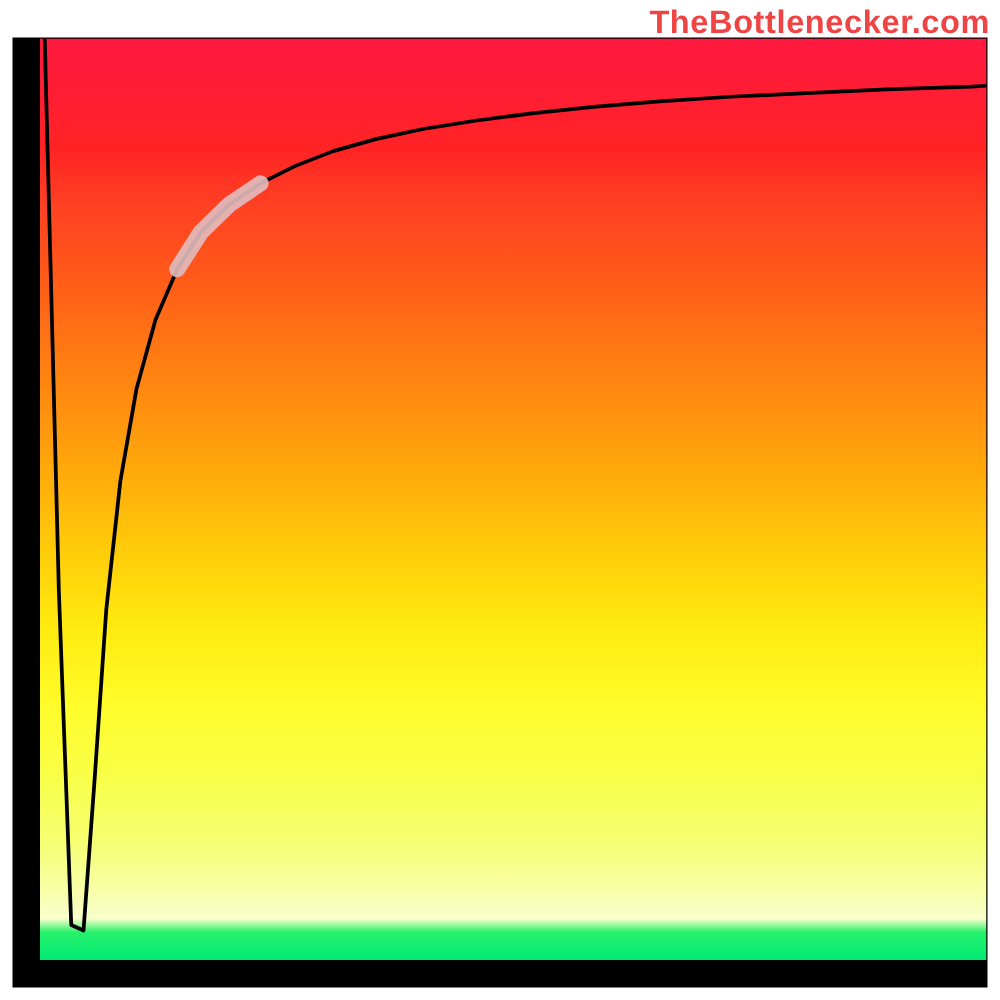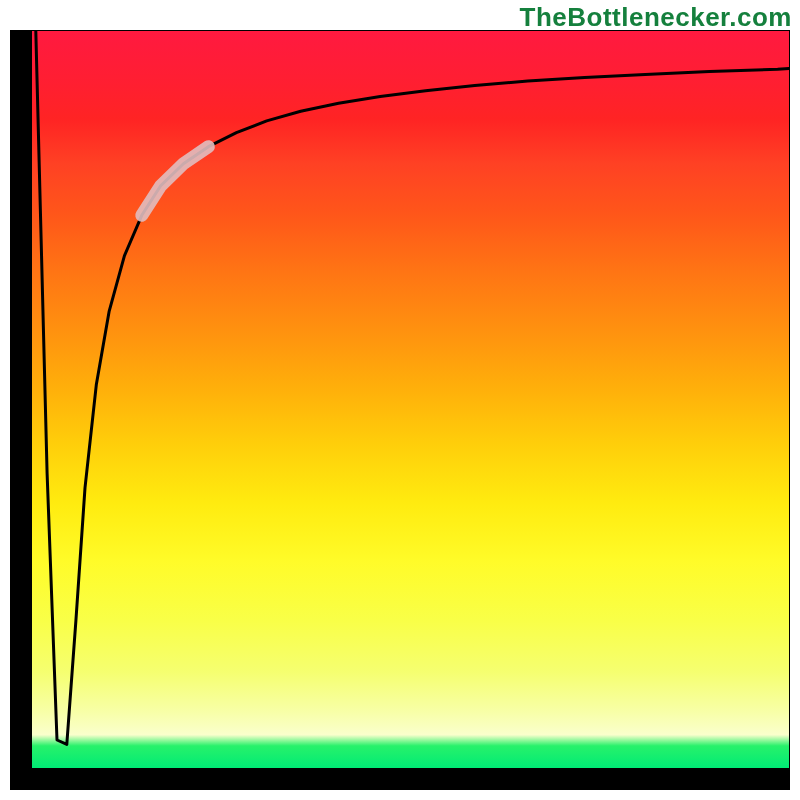--- a/index.html
+++ b/index.html
@@ -9,21 +9,21 @@
     width: 800px;
     height: 800px;
   }
   .watermark {
     position: absolute;
     top: 2px;
     right: 8px;
     font-family: Arial, Helvetica, sans-serif;
     font-size: 26px;
     font-weight: bold;
-    color: #15803d;
+    color: #ef4444;
     letter-spacing: 0.5px;
     margin-left: 16px;
   }
   .plot-outer {
     position: absolute;
     left: 10px;
     top: 30px;
     width: 780px;
     height: 760px;
     background: #000;

